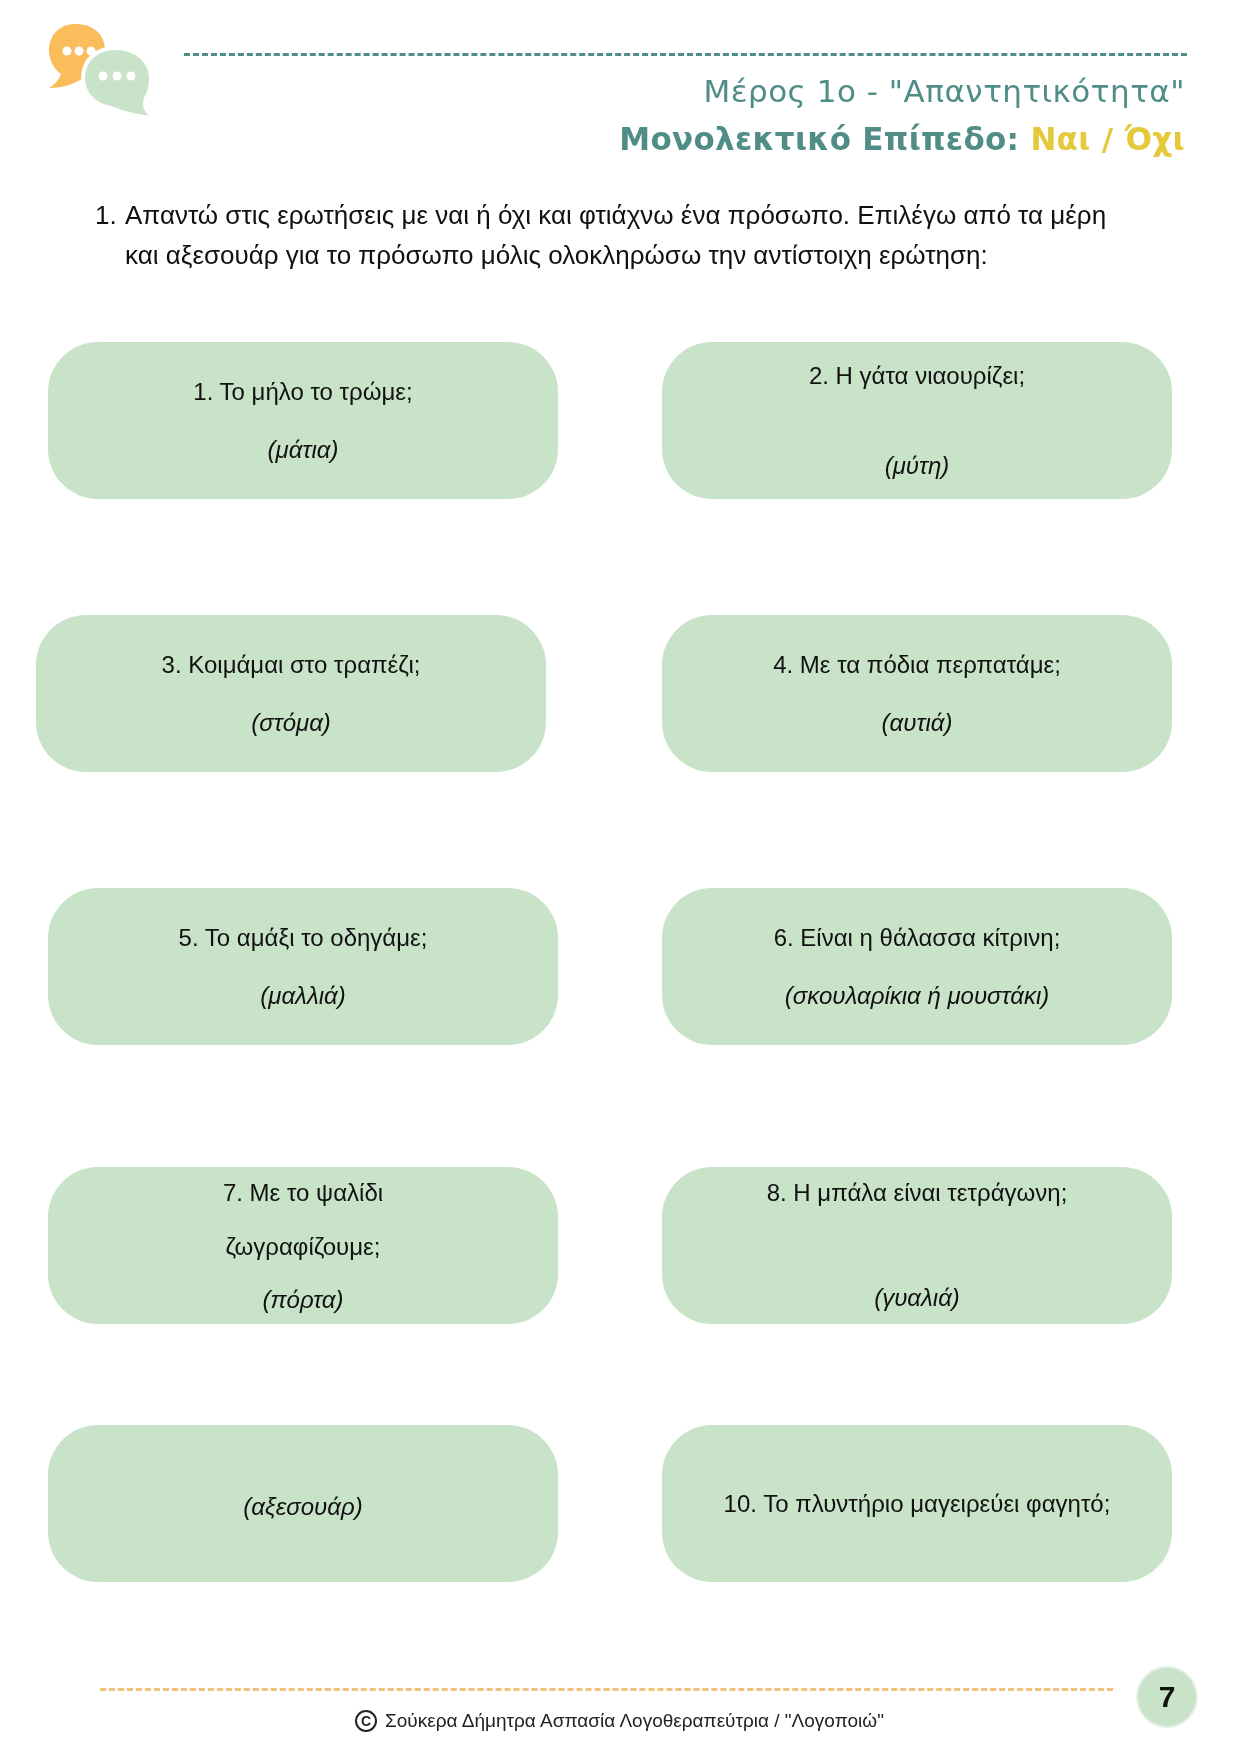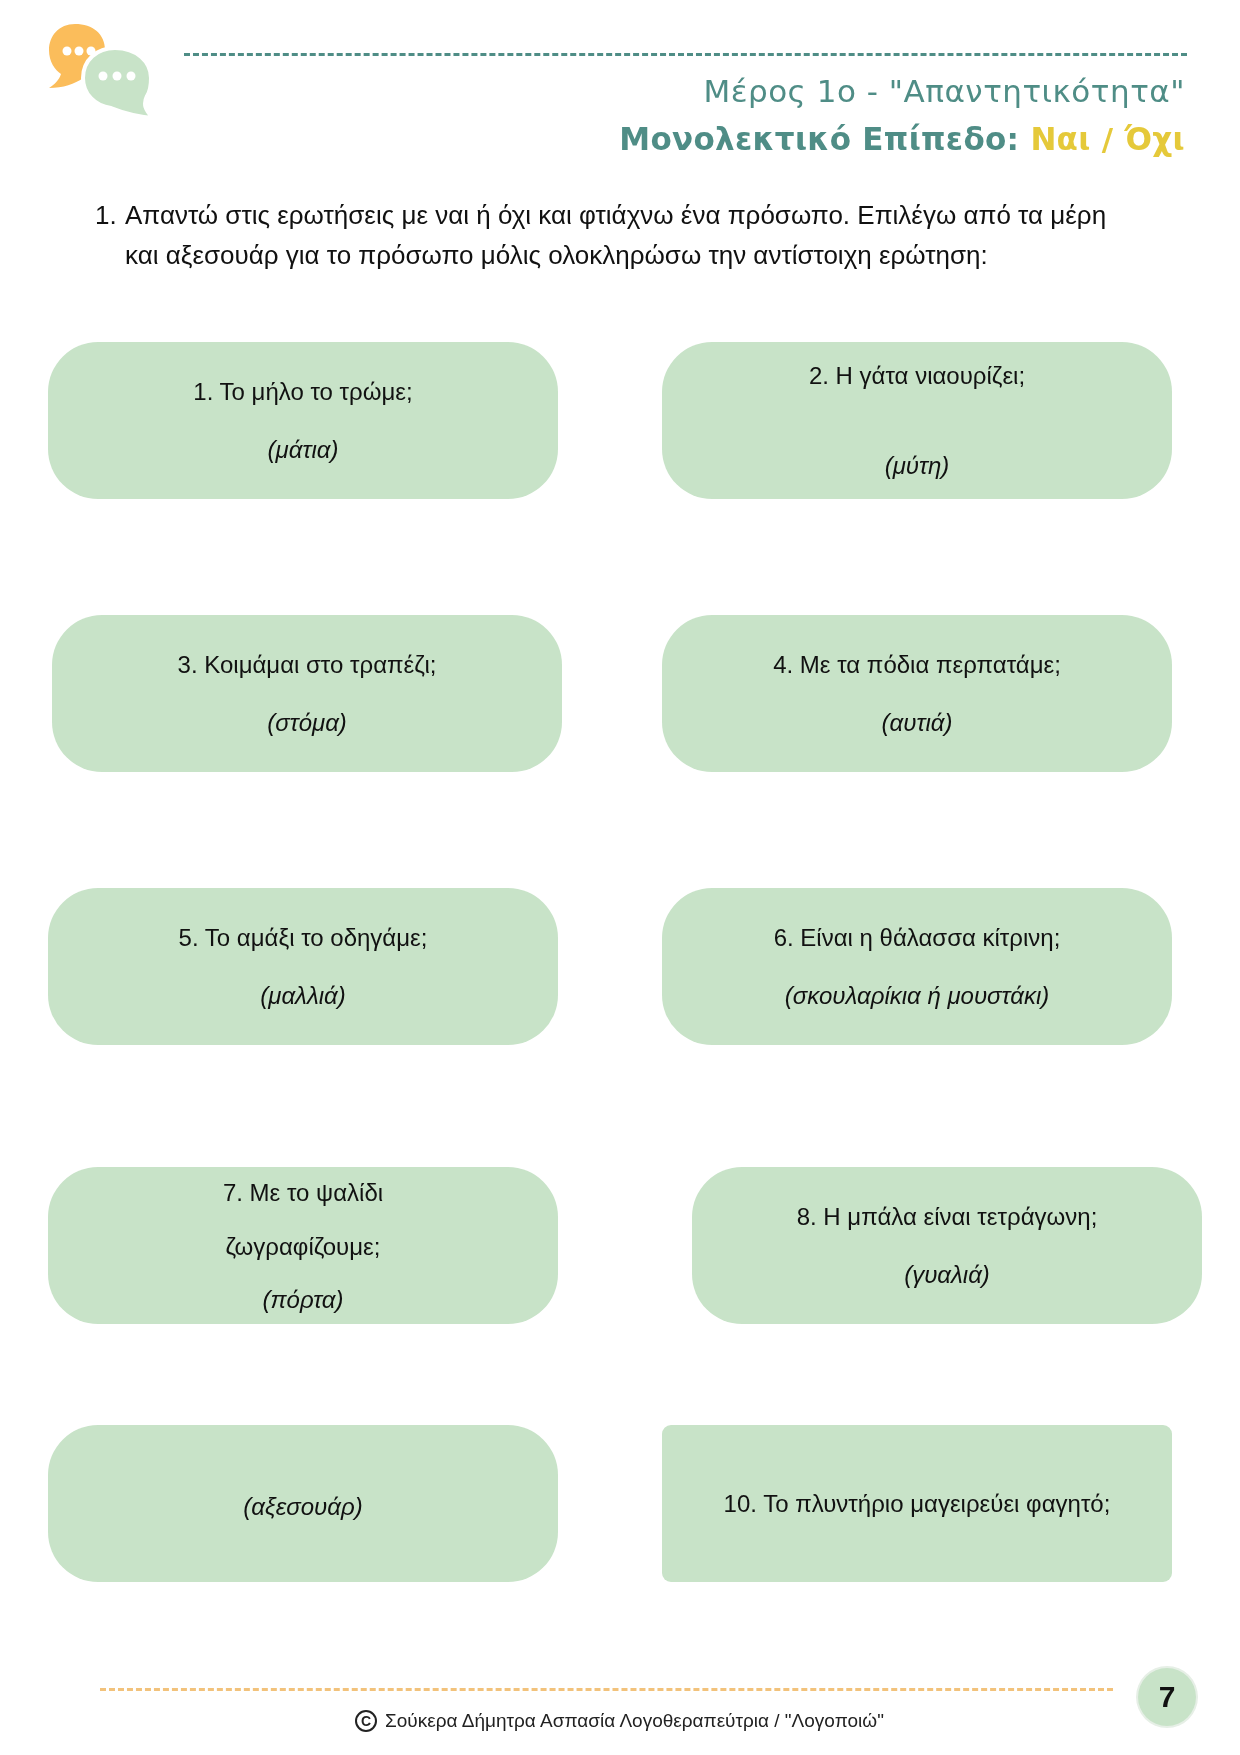--- a/index.html
+++ b/index.html
@@ -55,21 +55,21 @@
 
 <div class="card" style="left:48px; top:342px;">
   <div class="q">1. Το μήλο το τρώμε;</div>
   <div class="a">(μάτια)</div>
 </div>
 <div class="card" style="left:662px; top:342px;gap:32px;">
   <div class="q">2. Η γάτα νιαουρίζει;</div>
   <div class="a">(μύτη)</div>
 </div>
 
-<div class="card" style="left:52px; top:615px;">
+<div class="card" style="left:36px; top:615px;">
   <div class="q">3. Κοιμάμαι στο τραπέζι;</div>
   <div class="a">(στόμα)</div>
 </div>
 <div class="card" style="left:662px; top:615px;">
   <div class="q">4. Με τα πόδια περπατάμε;</div>
   <div class="a">(αυτιά)</div>
 </div>
 
 <div class="card" style="left:48px; top:888px;">
   <div class="q">5. Το αμάξι το οδηγάμε;</div>
@@ -77,29 +77,29 @@
 </div>
 <div class="card" style="left:662px; top:888px;">
   <div class="q">6. Είναι η θάλασσα κίτρινη;</div>
   <div class="a">(σκουλαρίκια ή μουστάκι)</div>
 </div>
 
 <div class="card tight" style="left:48px; top:1167px;">
   <div class="q" style="width:300px;">7. Με το ψαλίδι ζωγραφίζουμε;</div>
   <div class="a">(πόρτα)</div>
 </div>
-<div class="card" style="left:692px; top:1167px;">
+<div class="card" style="left:662px; top:1167px;justify-content:space-between;">
   <div class="q">8. Η μπάλα είναι τετράγωνη;</div>
   <div class="a">(γυαλιά)</div>
 </div>
 
 <div class="card" style="left:48px; top:1425px;">
   <div class="a">(αξεσουάρ)</div>
 </div>
-<div class="card tight" style="left:662px; top:1425px;border-radius:9px;">
+<div class="card tight" style="left:662px; top:1425px;">
   <div class="q" style="width:490px;">10. Το πλυντήριο μαγειρεύει φαγητό;</div>
 </div>
 
 <div class="bottom-rule"></div>
 
 <div class="page-badge">
   <span>7</span>
 </div>
 
 <div class="footer">

